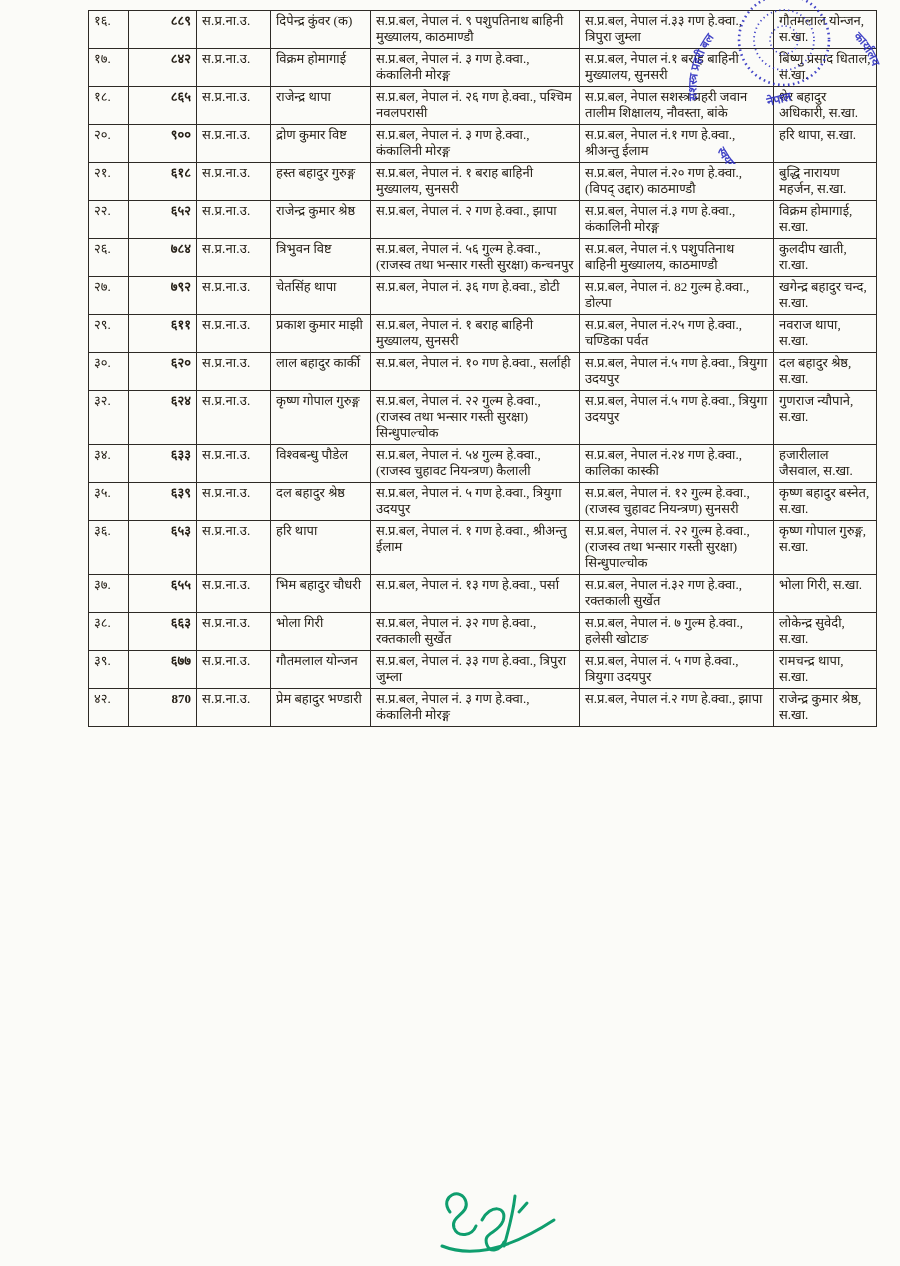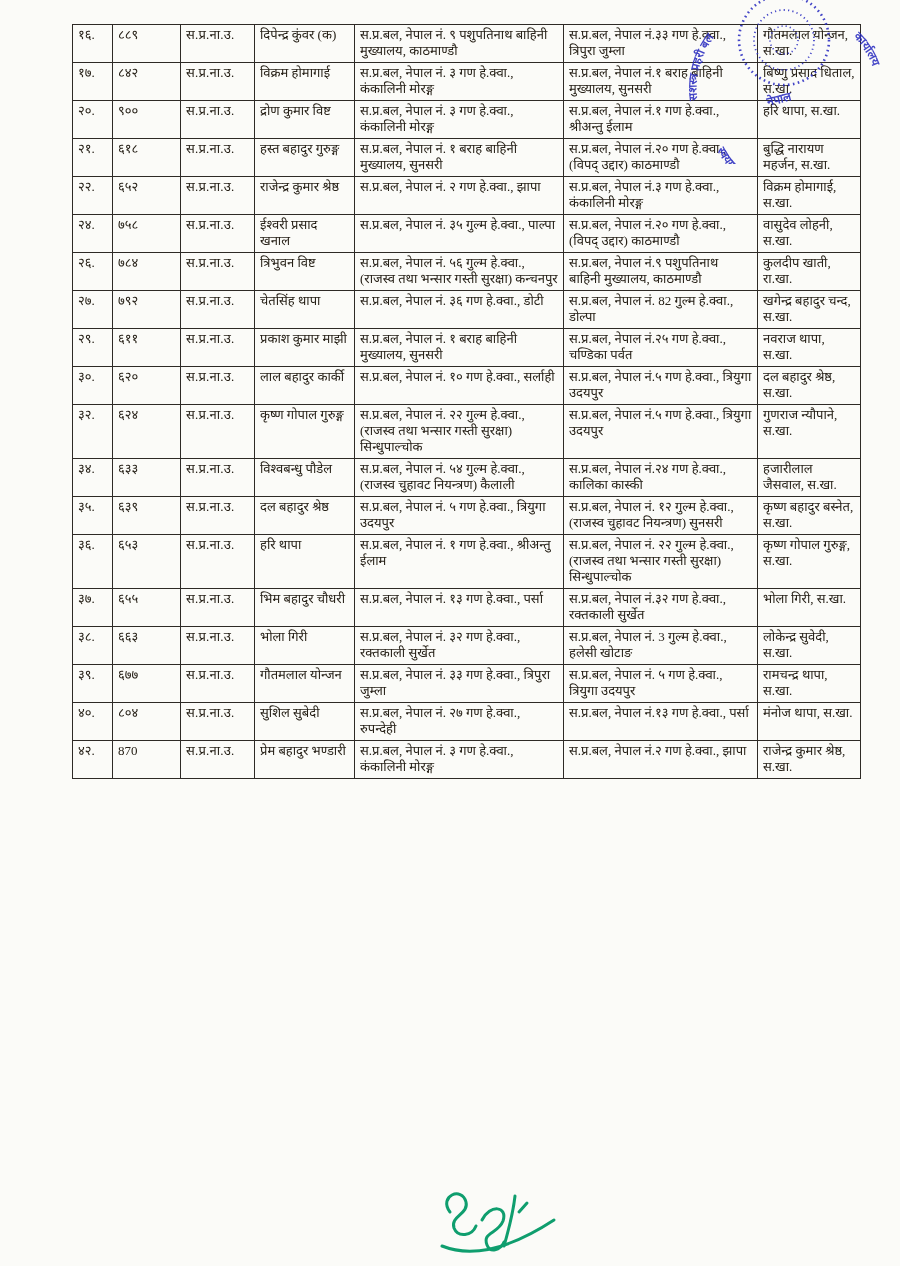--- a/index.html
+++ b/index.html
@@ -5,33 +5,33 @@
   html,body{margin:0;padding:0;}
   body{
     width:900px;height:1266px;
     background:#fbfbf8;
     font-family:"Liberation Serif","DejaVu Serif",serif;
     color:#262017;
     overflow:hidden;
   }
   .page{position:relative;width:900px;height:1266px;}
   table.roster{
-    position:absolute;left:72px;top:10px;width:788px;
-    border-collapse:collapse;table-layout:fixed;margin-top:14px;
+    position:absolute;left:88px;top:10px;width:788px;
+    border-collapse:collapse;table-layout:fixed;
   }
   table.roster td{
     border:1.5px solid #2e2a26;
     vertical-align:top;
     padding:2px 5px 3px 5px;
     font-size:13px;
     line-height:16px;
     word-wrap:break-word;
   }
   td.c-sn{padding-left:8px;}
-  td.c-code{text-align:left;}
+  td.c-code{text-align:right;font-weight:bold;}
   td.c-rank{letter-spacing:.2px;}
   .stamp-svg{position:absolute;left:672px;top:-6px;pointer-events:none;}
   .sig-svg{position:absolute;left:420px;top:1188px;pointer-events:none;}
 </style>
 </head>
 <body>
 
 <div class="page">
 
   <table class="roster">
@@ -57,20 +57,29 @@
         <tr>
           <td class="c-sn">१७.</td>
           <td class="c-code">८४२</td>
           <td class="c-rank">स.प्र.ना.उ.</td>
           <td class="c-name">विक्रम होमागाई</td>
           <td class="c-from">स.प्र.बल, नेपाल नं. ३ गण हे.क्वा., कंकालिनी मोरङ्ग</td>
           <td class="c-to">स.प्र.बल, नेपाल नं.१ बराह बाहिनी मुख्यालय, सुनसरी</td>
           <td class="c-rec">बिष्णु प्रसाद धिताल, स.खा.</td>
         </tr>
         <tr>
+          <td class="c-sn">१८.</td>
+          <td class="c-code">८६५</td>
+          <td class="c-rank">स.प्र.ना.उ.</td>
+          <td class="c-name">राजेन्द्र थापा</td>
+          <td class="c-from">स.प्र.बल, नेपाल नं. २६ गण हे.क्वा., पश्चिम नवलपरासी</td>
+          <td class="c-to">स.प्र.बल, नेपाल सशस्त्र प्रहरी जवान तालीम शिक्षालय, नौवस्ता, बांके</td>
+          <td class="c-rec">शेर बहादुर अधिकारी, स.खा.</td>
+        </tr>
+        <tr>
           <td class="c-sn">२०.</td>
           <td class="c-code">९००</td>
           <td class="c-rank">स.प्र.ना.उ.</td>
           <td class="c-name">द्रोण कुमार विष्ट</td>
           <td class="c-from">स.प्र.बल, नेपाल नं. ३ गण हे.क्वा., कंकालिनी मोरङ्ग</td>
           <td class="c-to">स.प्र.बल, नेपाल नं.१ गण हे.क्वा., श्रीअन्तु ईलाम</td>
           <td class="c-rec">हरि थापा, स.खा.</td>
         </tr>
         <tr>
           <td class="c-sn">२१.</td>
@@ -84,29 +93,20 @@
         <tr>
           <td class="c-sn">२२.</td>
           <td class="c-code">६५२</td>
           <td class="c-rank">स.प्र.ना.उ.</td>
           <td class="c-name">राजेन्द्र कुमार श्रेष्ठ</td>
           <td class="c-from">स.प्र.बल, नेपाल नं. २ गण हे.क्वा., झापा</td>
           <td class="c-to">स.प्र.बल, नेपाल नं.३ गण हे.क्वा., कंकालिनी मोरङ्ग</td>
           <td class="c-rec">विक्रम होमागाई, स.खा.</td>
         </tr>
         <tr>
-          <td class="c-sn">२४.</td>
-          <td class="c-code">७५८</td>
-          <td class="c-rank">स.प्र.ना.उ.</td>
-          <td class="c-name">ईश्वरी प्रसाद खनाल</td>
-          <td class="c-from">स.प्र.बल, नेपाल नं. ३५ गुल्म हे.क्वा., पाल्पा</td>
-          <td class="c-to">स.प्र.बल, नेपाल नं.२० गण हे.क्वा., (विपद् उद्दार) काठमाण्डौ</td>
-          <td class="c-rec">वासुदेव लोहनी, स.खा.</td>
-        </tr>
-        <tr>
           <td class="c-sn">२६.</td>
           <td class="c-code">७८४</td>
           <td class="c-rank">स.प्र.ना.उ.</td>
           <td class="c-name">त्रिभुवन विष्ट</td>
           <td class="c-from">स.प्र.बल, नेपाल नं. ५६ गुल्म हे.क्वा., (राजस्व तथा भन्सार गस्ती सुरक्षा) कन्चनपुर</td>
           <td class="c-to">स.प्र.बल, नेपाल नं.९ पशुपतिनाथ बाहिनी मुख्यालय, काठमाण्डौ</td>
           <td class="c-rec">कुलदीप खाती, रा.खा.</td>
         </tr>
         <tr>
           <td class="c-sn">२७.</td>
@@ -179,40 +179,31 @@
           <td class="c-from">स.प्र.बल, नेपाल नं. १३ गण हे.क्वा., पर्सा</td>
           <td class="c-to">स.प्र.बल, नेपाल नं.३२ गण हे.क्वा., रक्तकाली सुर्खेत</td>
           <td class="c-rec">भोला गिरी, स.खा.</td>
         </tr>
         <tr>
           <td class="c-sn">३८.</td>
           <td class="c-code">६६३</td>
           <td class="c-rank">स.प्र.ना.उ.</td>
           <td class="c-name">भोला गिरी</td>
           <td class="c-from">स.प्र.बल, नेपाल नं. ३२ गण हे.क्वा., रक्तकाली सुर्खेत</td>
-          <td class="c-to">स.प्र.बल, नेपाल नं. 3 गुल्म हे.क्वा., हलेसी खोटाङ</td>
+          <td class="c-to">स.प्र.बल, नेपाल नं. ७ गुल्म हे.क्वा., हलेसी खोटाङ</td>
           <td class="c-rec">लोकेन्द्र सुवेदी, स.खा.</td>
         </tr>
         <tr>
           <td class="c-sn">३९.</td>
           <td class="c-code">६७७</td>
           <td class="c-rank">स.प्र.ना.उ.</td>
           <td class="c-name">गौतमलाल योन्जन</td>
           <td class="c-from">स.प्र.बल, नेपाल नं. ३३ गण हे.क्वा., त्रिपुरा जुम्ला</td>
           <td class="c-to">स.प्र.बल, नेपाल नं. ५ गण हे.क्वा., त्रियुगा उदयपुर</td>
           <td class="c-rec">रामचन्द्र थापा, स.खा.</td>
-        </tr>
-        <tr>
-          <td class="c-sn">४०.</td>
-          <td class="c-code">८०४</td>
-          <td class="c-rank">स.प्र.ना.उ.</td>
-          <td class="c-name">सुशिल सुबेदी</td>
-          <td class="c-from">स.प्र.बल, नेपाल नं. २७ गण हे.क्वा., रुपन्देही</td>
-          <td class="c-to">स.प्र.बल, नेपाल नं.१३ गण हे.क्वा., पर्सा</td>
-          <td class="c-rec">मंनोज थापा, स.खा.</td>
         </tr>
         <tr>
           <td class="c-sn">४२.</td>
           <td class="c-code">870</td>
           <td class="c-rank">स.प्र.ना.उ.</td>
           <td class="c-name">प्रेम बहादुर भण्डारी</td>
           <td class="c-from">स.प्र.बल, नेपाल नं. ३ गण हे.क्वा., कंकालिनी मोरङ्ग</td>
           <td class="c-to">स.प्र.बल, नेपाल नं.२ गण हे.क्वा., झापा</td>
           <td class="c-rec">राजेन्द्र कुमार श्रेष्ठ, स.खा.</td>
         </tr>

